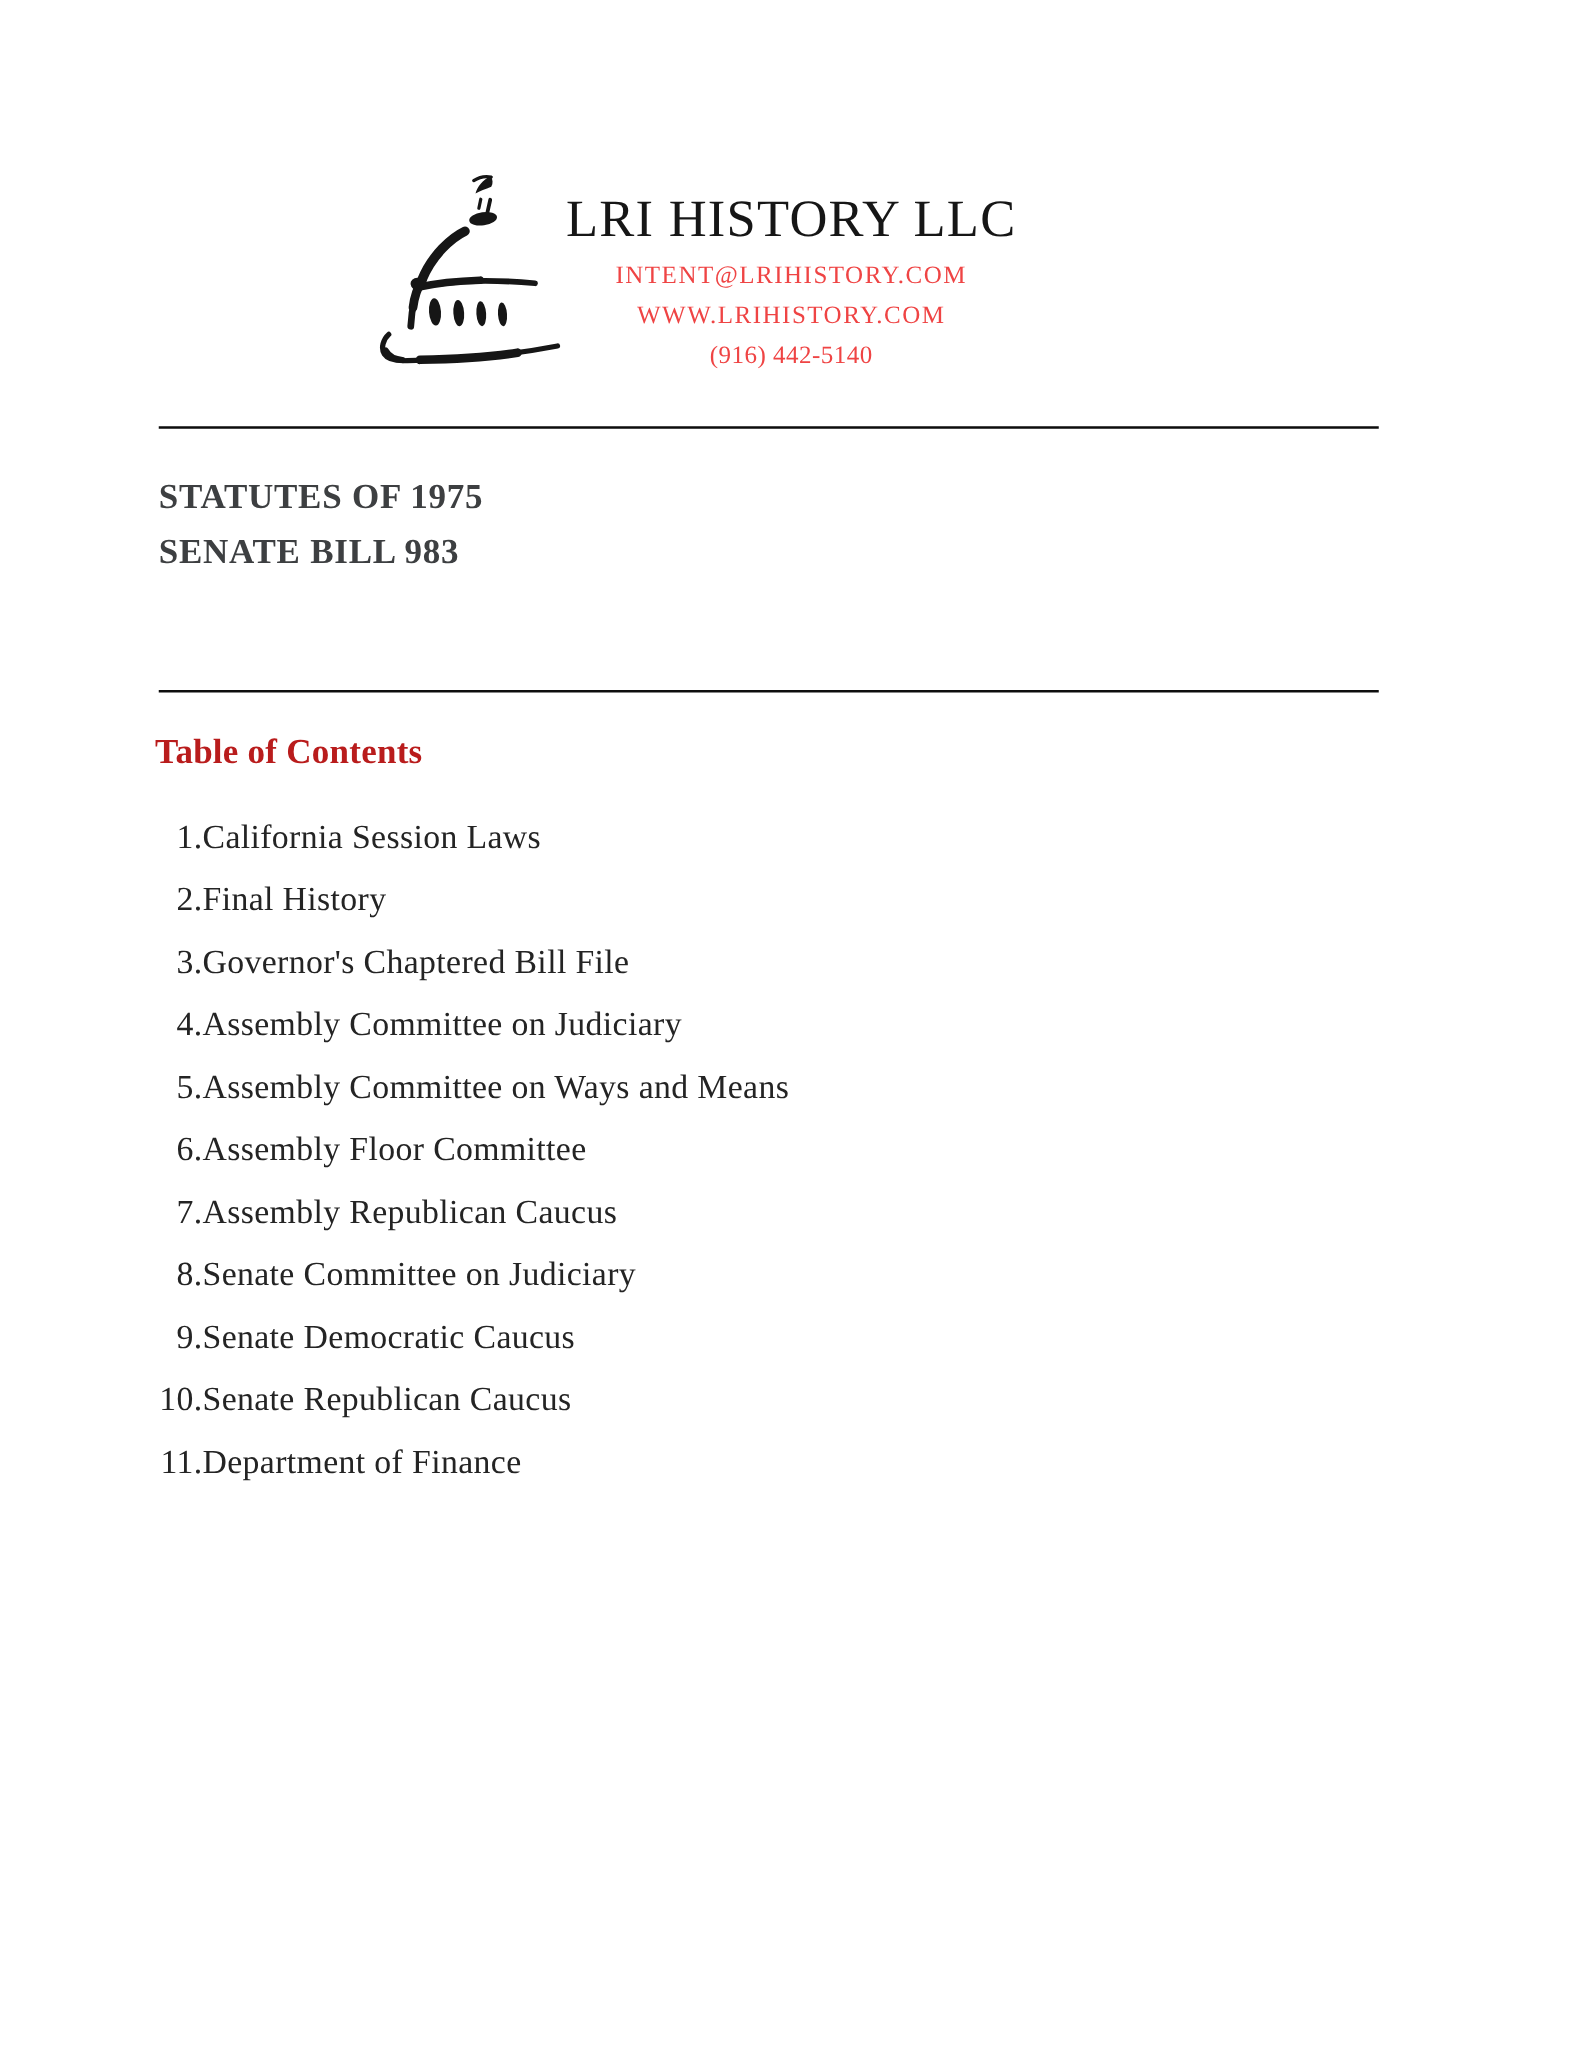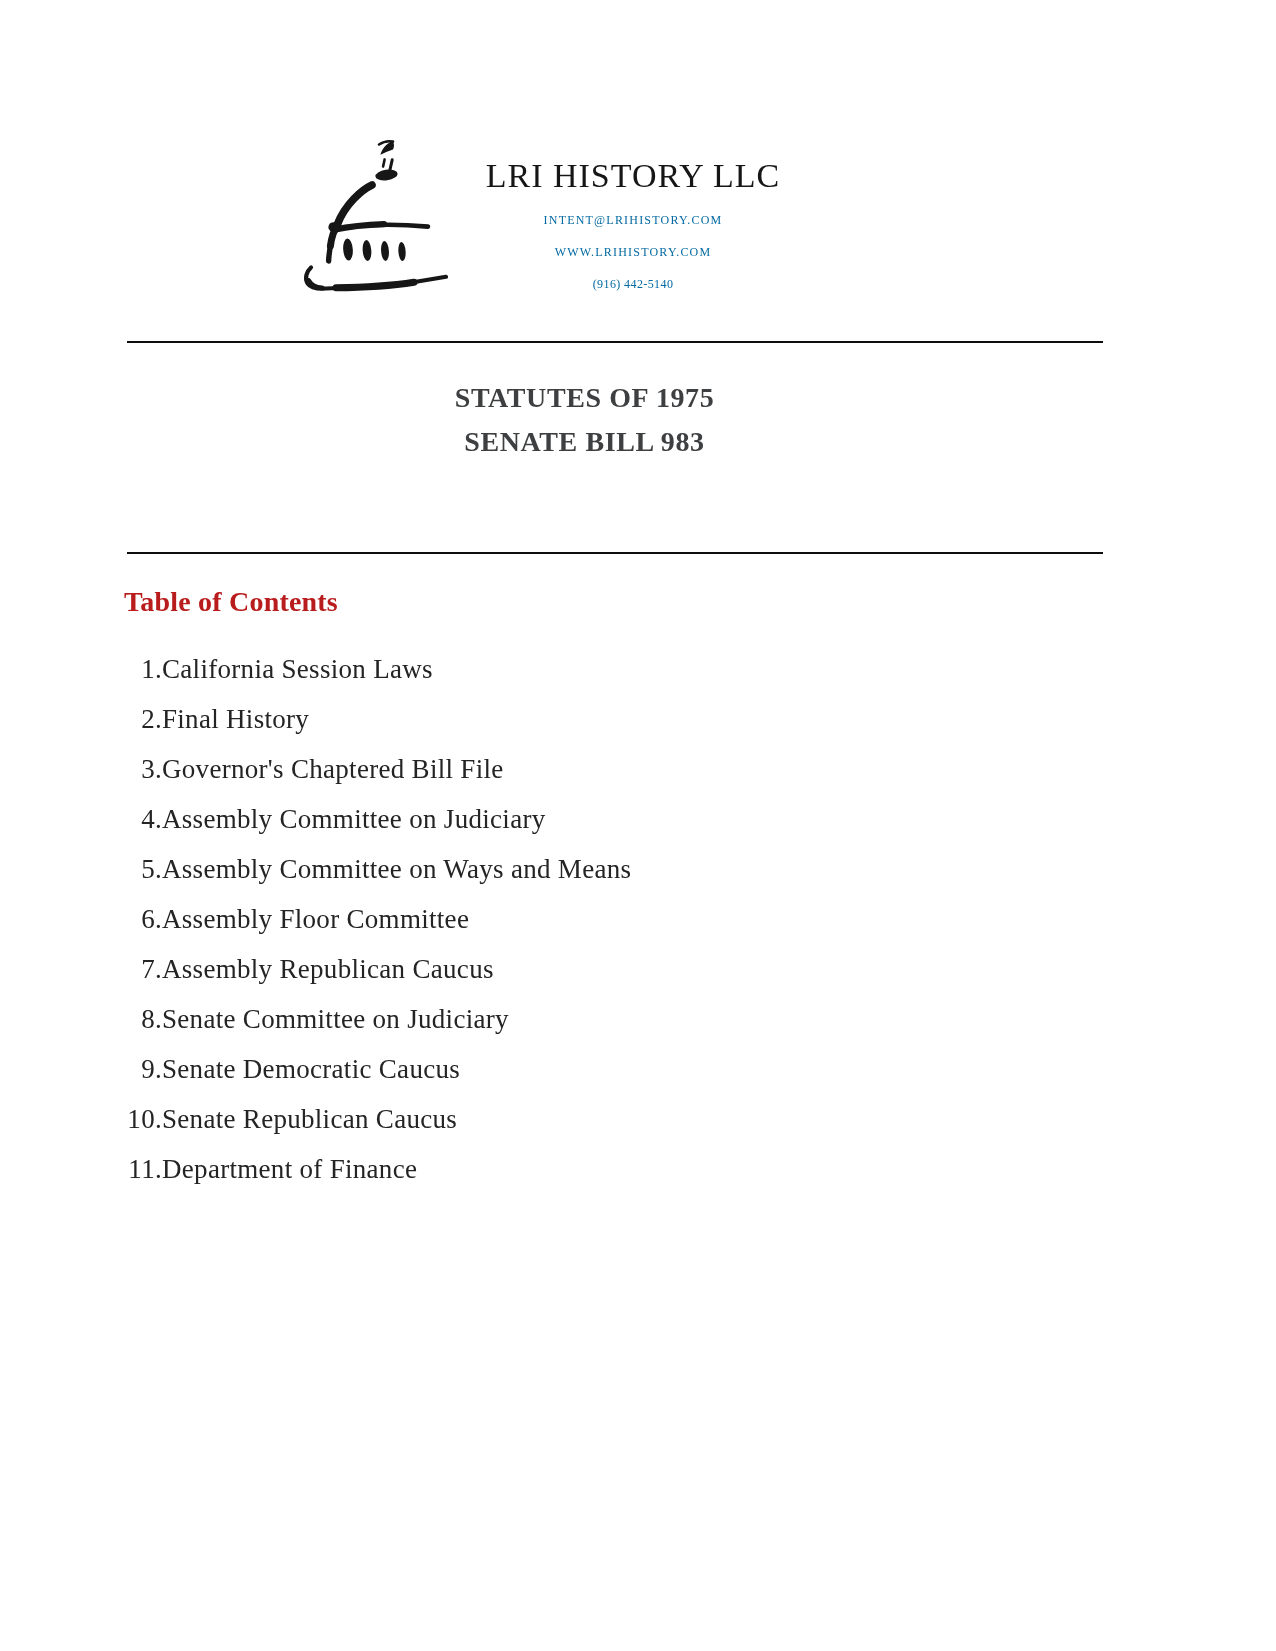--- a/index.html
+++ b/index.html
@@ -16,37 +16,37 @@
     position:absolute;left:288px;top:118px;
     width:165px;height:182px;
   }
   .logo path{stroke:#161616;fill:none;stroke-linecap:round;}
   .logo .fill{fill:#161616;stroke:none;}
   .letterhead{
     position:absolute;left:433px;top:156px;width:400px;
     text-align:center;
   }
   .company-name{
-    font-size:34px;line-height:40px;letter-spacing:1px;color:#161616;
+    font-size:42px;line-height:40px;letter-spacing:1px;color:#161616;
   }
   .contact{
-    font-size:12px;line-height:32px;letter-spacing:1.2px;color:#0369a1;
+    font-size:20px;line-height:32px;letter-spacing:1.2px;color:#ef4444;
   }
   .contact.email{margin-top:8px;}
   .contact.phone{letter-spacing:0.4px;}
   
   .rule{
     position:absolute;left:127px;width:976px;height:2px;background:#0d0d0d;
   }
   .rule-top{top:341px;}
   .rule-bottom{top:552px;}
   
   .bill-ref{
     position:absolute;left:127px;top:376px;width:915px;
-    text-align:center;
+    text-align:left;
     font-weight:bold;
     font-size:28px;line-height:44px;letter-spacing:0.6px;
     color:#3d3f41;
   }
   .bill-ref div{white-space:pre;}
   
   .toc-title{
     position:absolute;left:124px;top:585px;margin:0;
     font-size:28px;line-height:34px;font-weight:bold;color:#b91c1c;
     letter-spacing:0.2px;

